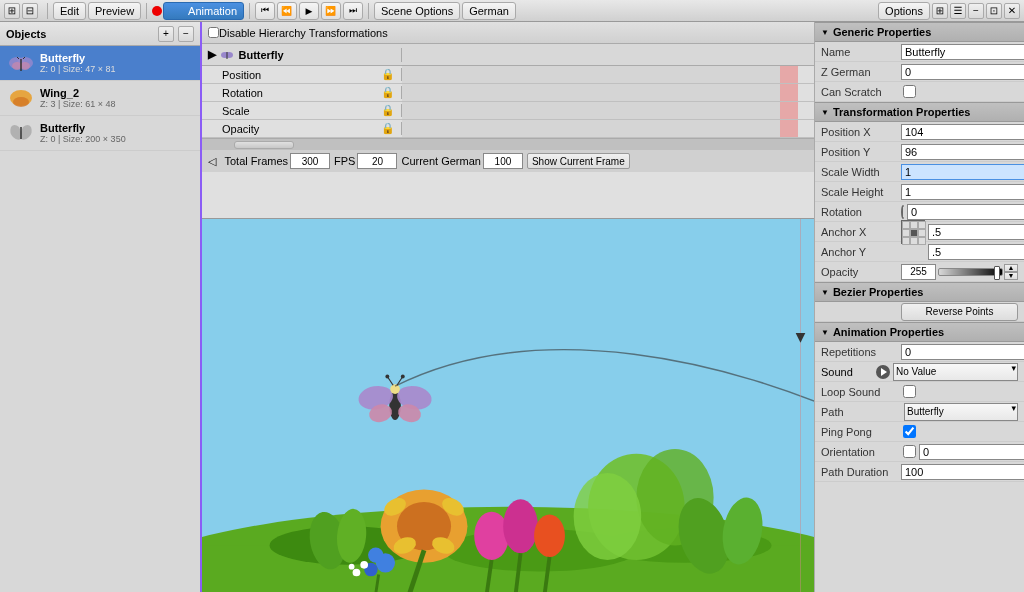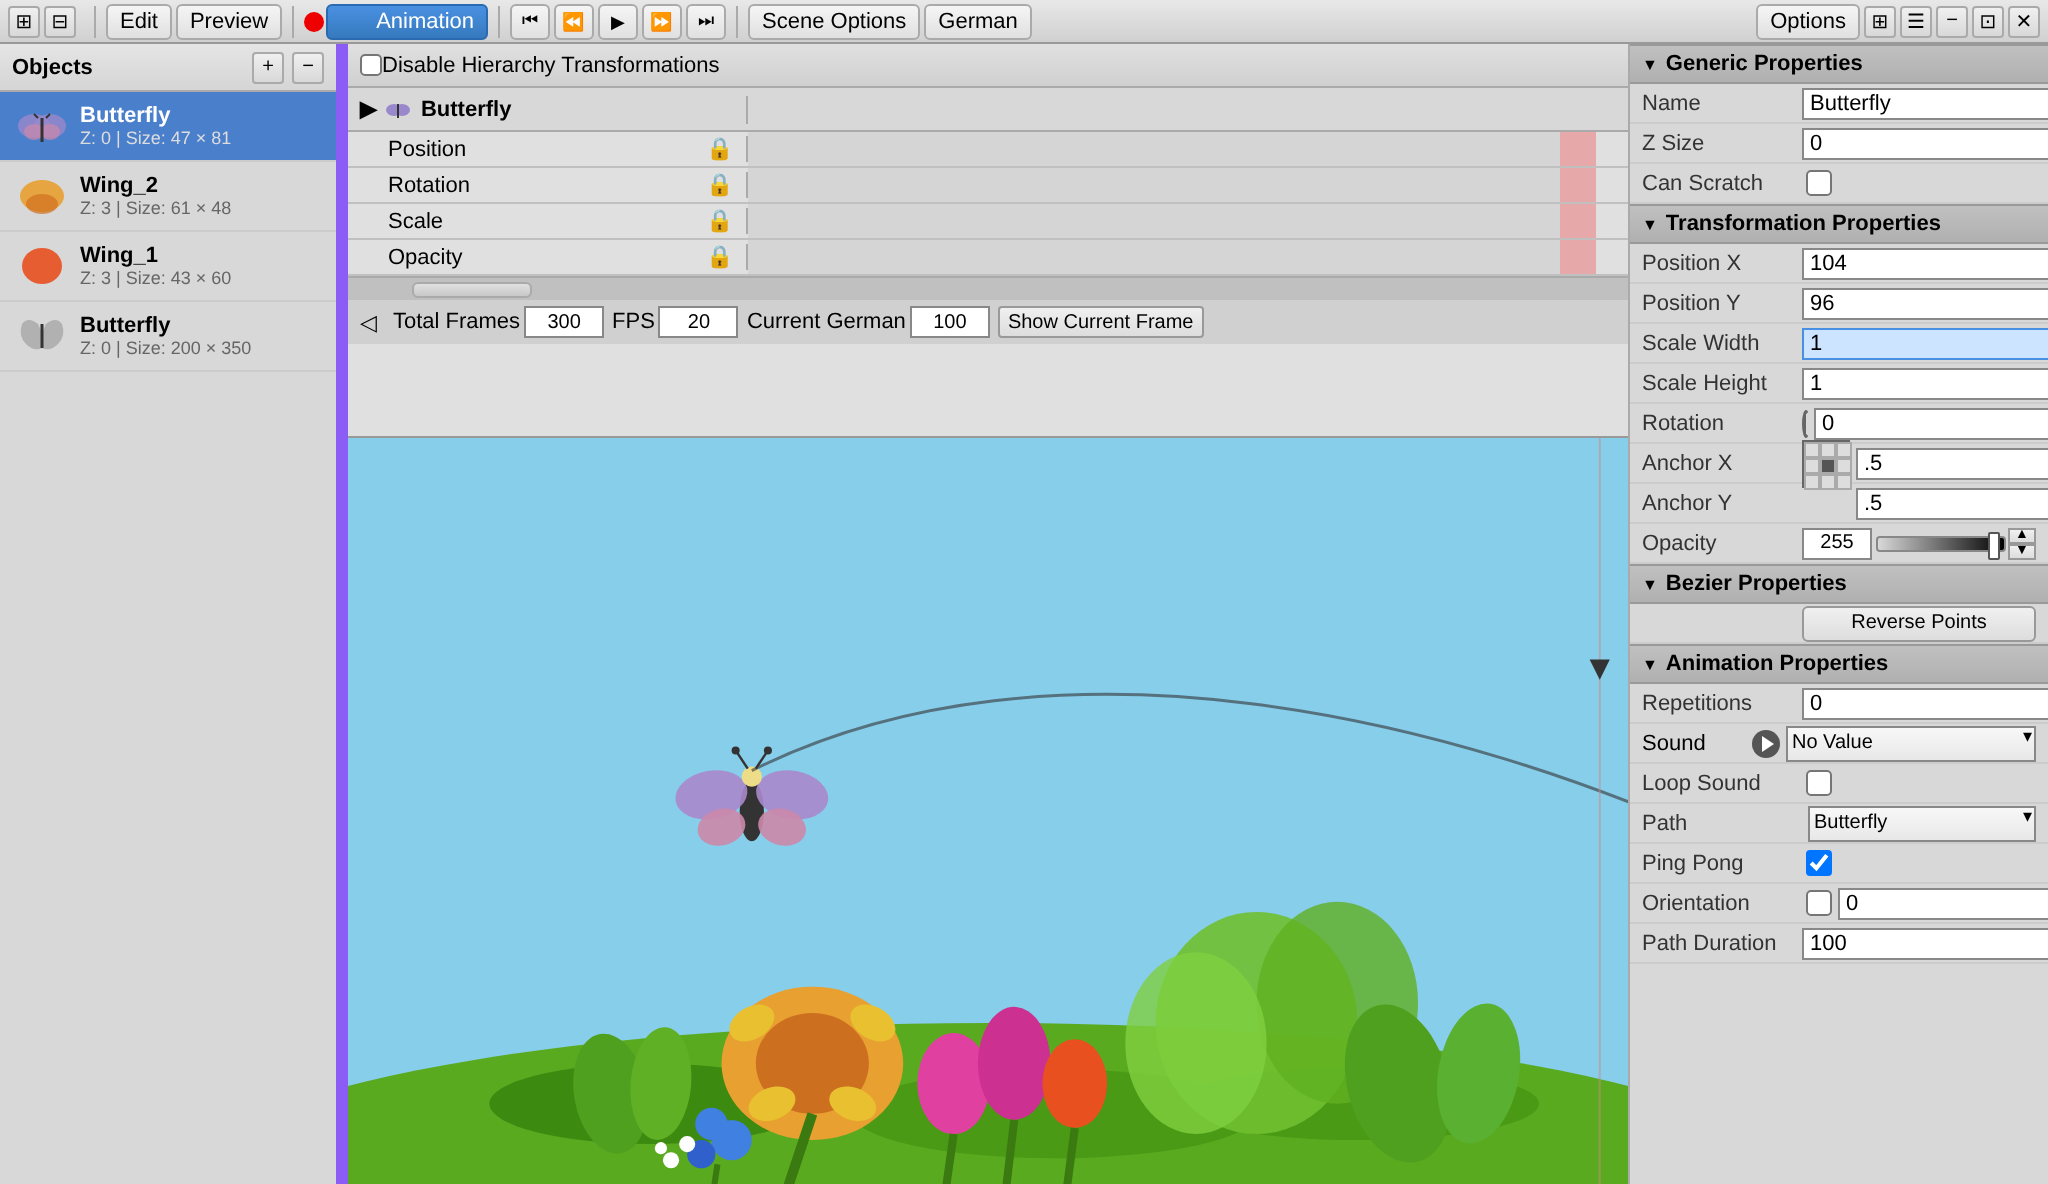--- a/index.html
+++ b/index.html
@@ -36,23 +36,23 @@
       font-size: 9px;
     }
     .red-circle { width: 10px; height: 10px; background: #e00; border-radius: 50%; display: inline-block; }
     .toolbar-sep { width: 1px; height: 16px; background: #aaa; margin: 0 3px; }
 
     
     #main { display: flex; height: 570px; }
 
     
     #left-panel {
-      width: 174px;
+      width: 202px;
       background: #d8d8d8;
-      border-right: 6px solid #8b5cf6;
+      border-right: 2px solid #8b5cf6;
       display: flex;
       flex-direction: column;
     }
     #objects-header {
       height: 24px;
       background: linear-gradient(to bottom, #e5e5e5, #d5d5d5);
       border-bottom: 1px solid #aaa;
       display: flex;
       align-items: center;
       padding: 0 6px;
@@ -431,31 +431,20 @@
           <ellipse cx="14" cy="14" rx="11" ry="8" fill="#e8a030" opacity="0.9"></ellipse>
           <ellipse cx="14" cy="18" rx="8" ry="5" fill="#d07020" opacity="0.7"></ellipse>
         </svg>
       </div>
       <div class="obj-info">
         <div class="obj-name">Wing_2</div>
         <div class="obj-size">Z: 3 | Size: 61 × 48</div>
       </div>
     </div>
 
-    <div class="object-item">
-      <div class="obj-icon">
-        <svg width="28" height="28" viewBox="0 0 28 28">
-          <ellipse cx="14" cy="14" rx="10" ry="9" fill="#e85020" opacity="0.9"></ellipse>
-        </svg>
-      </div>
-      <div class="obj-info">
-        <div class="obj-name">Wing_1</div>
-        <div class="obj-size">Z: 3 | Size: 43 × 60</div>
-      </div>
-    </div>
 
     <div class="object-item">
       <div class="obj-icon">
         <svg width="28" height="28" viewBox="0 0 28 28">
           <path d="M4,8 Q7,4 12,8 Q14,12 14,14 Q14,12 16,8 Q21,4 24,8 Q26,14 22,18 Q18,22 14,20 Q10,22 6,18 Q2,14 4,8Z" fill="#555" opacity="0.3"></path>
           <line x1="14" y1="8" x2="14" y2="20" stroke="#333" stroke-width="1.5"></line>
         </svg>
       </div>
       <div class="obj-info">
         <div class="obj-name">Butterfly</div>
@@ -637,21 +626,21 @@
     <div class="section-header">
       <span class="section-triangle">▼</span>
       <span>Generic Properties</span>
     </div>
 
     <div class="prop-row">
       <span class="prop-label">Name</span>
       <input class="prop-value" value="Butterfly" style="flex: 1 1 0%;">
     </div>
     <div class="prop-row">
-      <span class="prop-label">Z Size</span>
+      <span class="prop-label">Z German</span>
       <input class="prop-value" value="0" style="flex: 1 1 0%;">
 
     </div>
     <div class="prop-row">
       <span class="prop-label">Can Scratch</span>
       <input type="checkbox" class="prop-check" style="">
     </div>
 
     <div class="section-header">
       <span class="section-triangle">▼</span>

